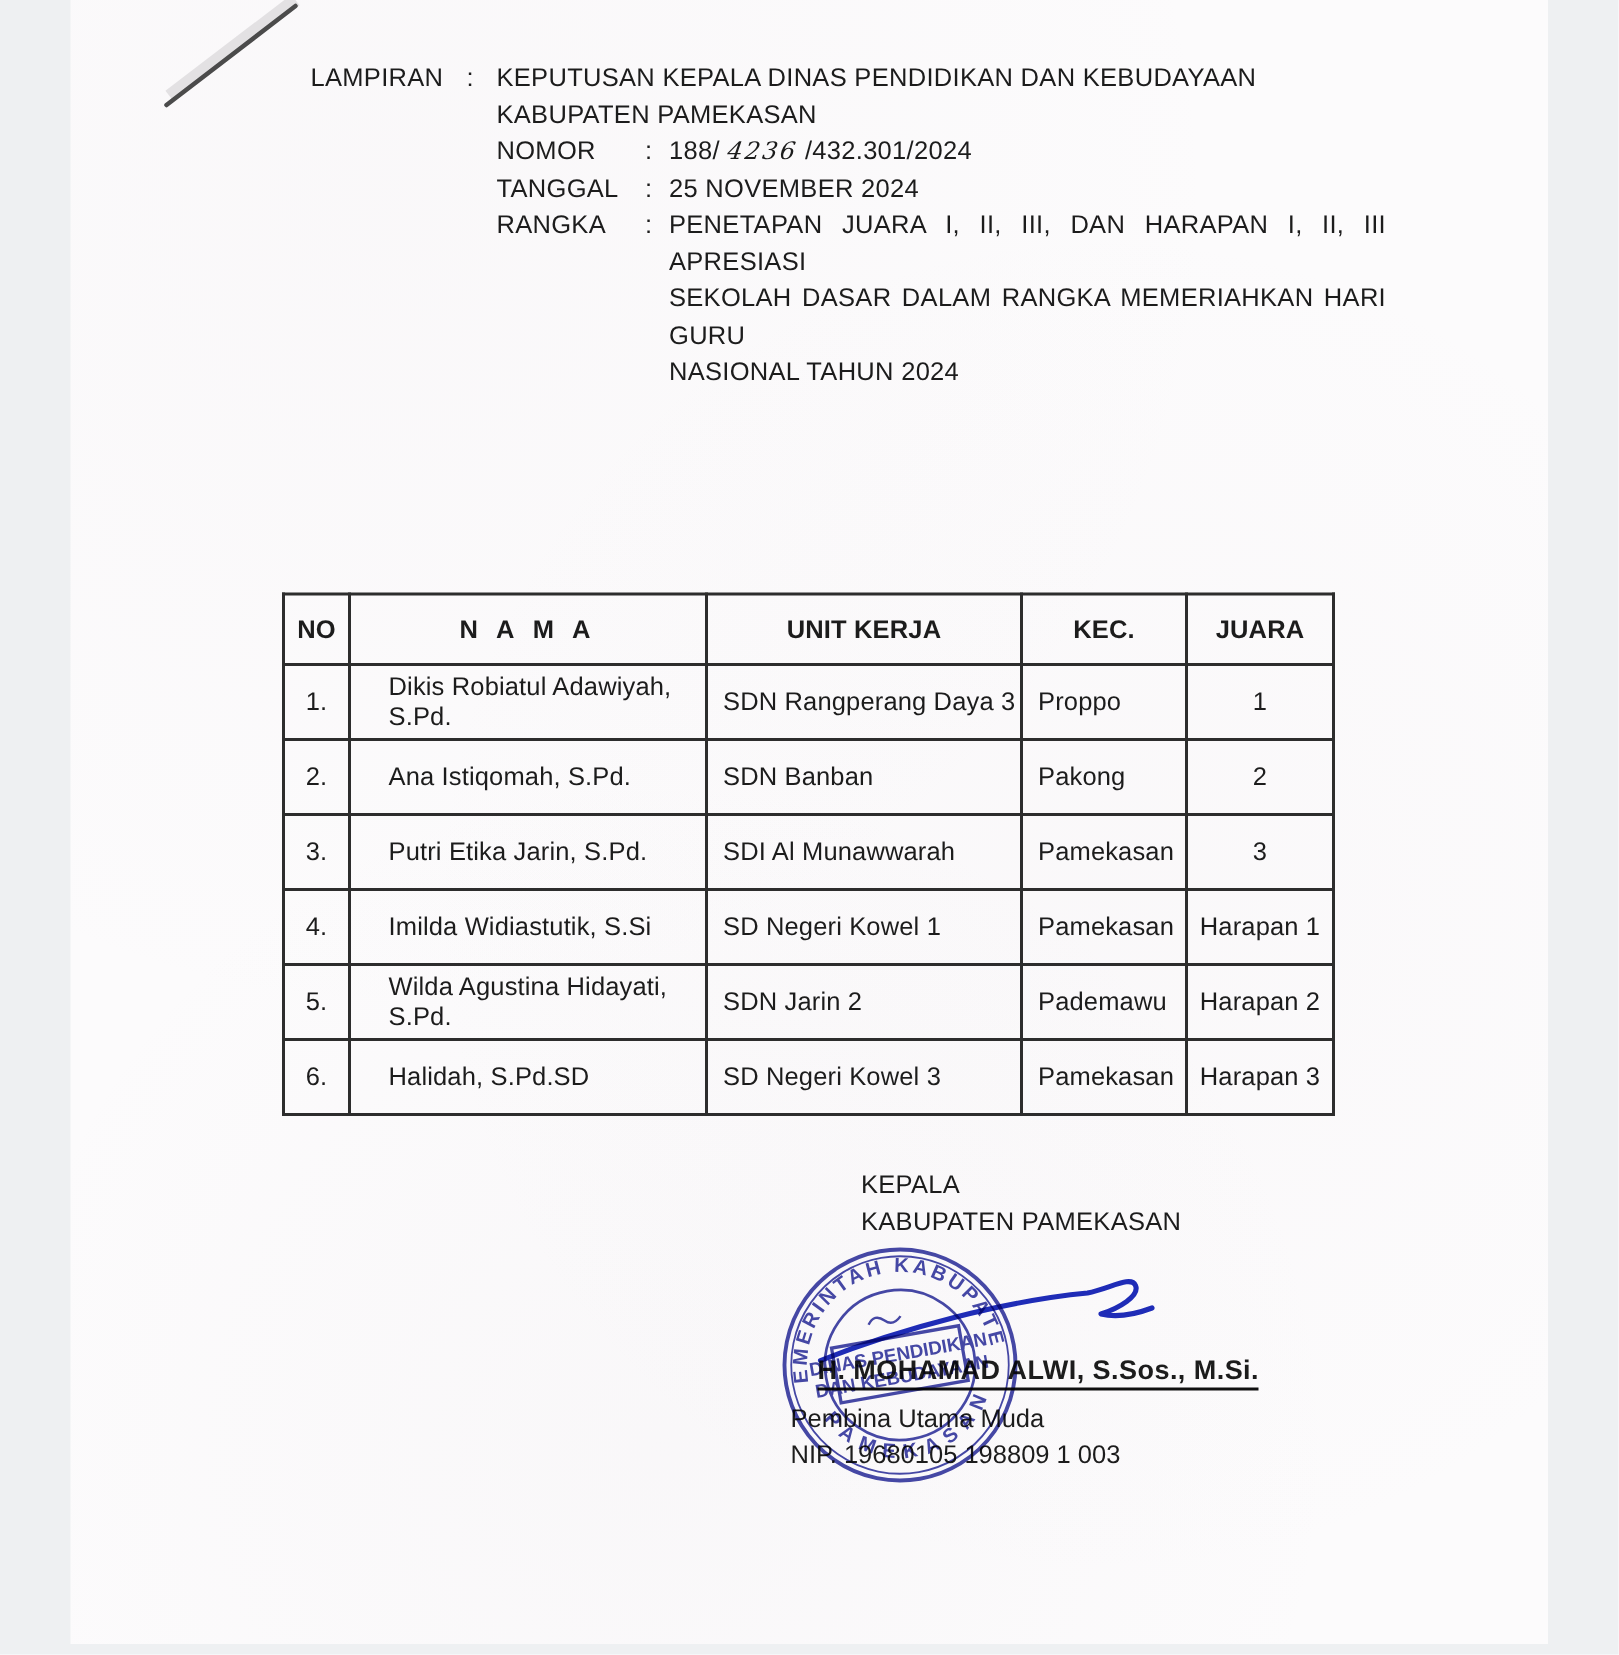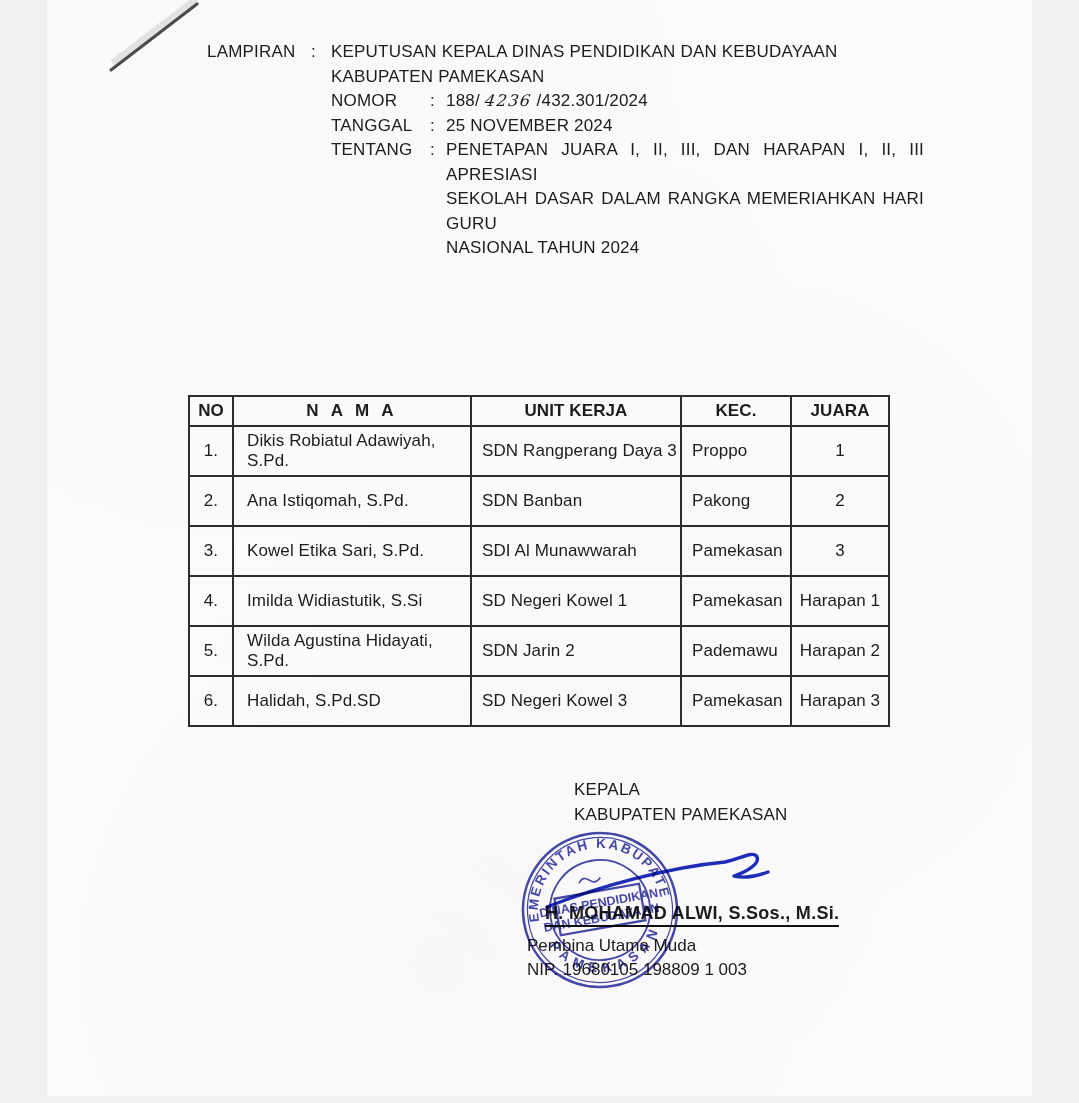--- a/index.html
+++ b/index.html
@@ -41,25 +41,25 @@
   table.results { position:absolute; left:141px; top:395px;
                   border-collapse:collapse; table-layout:fixed;
                   font-size:17px; letter-spacing:.1px; }
   table.results th, table.results td { border:2px solid #2d2d2d; }
   table.results { border:1px solid #2d2d2d; }
   th.c-no   { width:44px; }
   th.c-nama { width:238px; }
   th.c-unit { width:210px; }
   th.c-kec  { width:110px; }
   th.c-juara{ width:98px; }
-  table.results thead th { height:30px; font-weight:bold; }
+  table.results thead th { height:47px; font-weight:bold; }
   th.c-nama { letter-spacing:4px; }
   table.results tbody td { height:50px; vertical-align:middle; }
   td.no, td.juara { text-align:center; }
-  td.nama { padding-left:13px; }
+  td.nama { padding-left:25px; }
   td.unit, td.kec { padding-left:10px;margin-top:32px; }
 
   
   .sig-head { position:absolute; left:527px; top:777px;
               font-size:17px; line-height:25px; letter-spacing:.2px; }
   .sig-foot { position:absolute; left:480px; top:903px; font-size:17px; }
   .sig-name { display:inline-block; margin-left:18px; font-weight:bold; font-size:18px;
               letter-spacing:.3px; border-bottom:2.5px solid #101010; padding-bottom:1px; }
   .sig-rank { margin-top:8px; line-height:22px; }
   .sig-nip  { margin-top:2px; line-height:22px; }
@@ -88,21 +88,21 @@
         <div>KABUPATEN PAMEKASAN</div>
         <div class="meta-grid">
           <div>NOMOR</div>
           <div>:</div>
           <div><span>188/</span><span class="hand">4236</span><span>/432.301/2024</span></div>
 
           <div>TANGGAL</div>
           <div>:</div>
           <div>25 NOVEMBER 2024</div>
 
-          <div>TENTANG</div>
+          <div>RANGKA</div>
           <div>:</div>
           <div>
             <div class="tentang-line">PENETAPAN JUARA I, II, III, DAN HARAPAN I, II, III APRESIASI</div>
             <div class="tentang-line">SEKOLAH DASAR DALAM RANGKA  MEMERIAHKAN HARI GURU</div>
             <div class="tentang-line last">NASIONAL TAHUN 2024</div>
           </div>
         </div>
       </div>
     </div>
   </div>
@@ -128,21 +128,21 @@
       </tr>
       <tr>
         <td class="no">2.</td>
         <td class="nama">Ana Istiqomah, S.Pd.</td>
         <td class="unit">SDN Banban</td>
         <td class="kec">Pakong</td>
         <td class="juara">2</td>
       </tr>
       <tr>
         <td class="no">3.</td>
-        <td class="nama">Kowel Etika Sari, S.Pd.</td>
+        <td class="nama">Putri Etika Jarin, S.Pd.</td>
         <td class="unit">SDI Al Munawwarah</td>
         <td class="kec">Pamekasan</td>
         <td class="juara">3</td>
       </tr>
       <tr>
         <td class="no">4.</td>
         <td class="nama">Imilda Widiastutik, S.Si</td>
         <td class="unit">SD Negeri Kowel 1</td>
         <td class="kec">Pamekasan</td>
         <td class="juara">Harapan 1</td>

